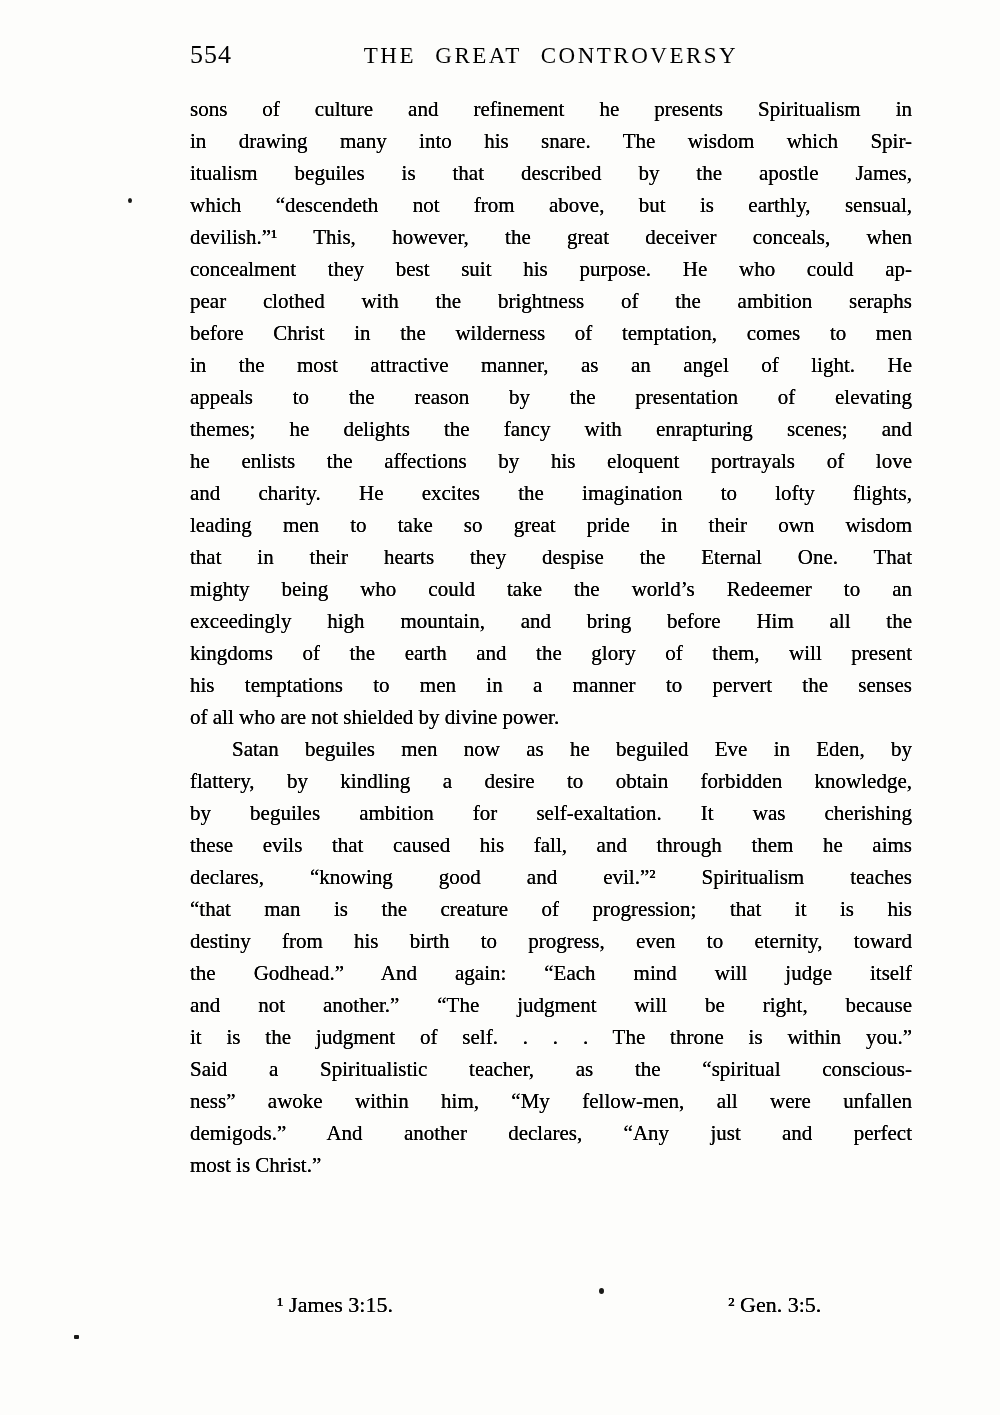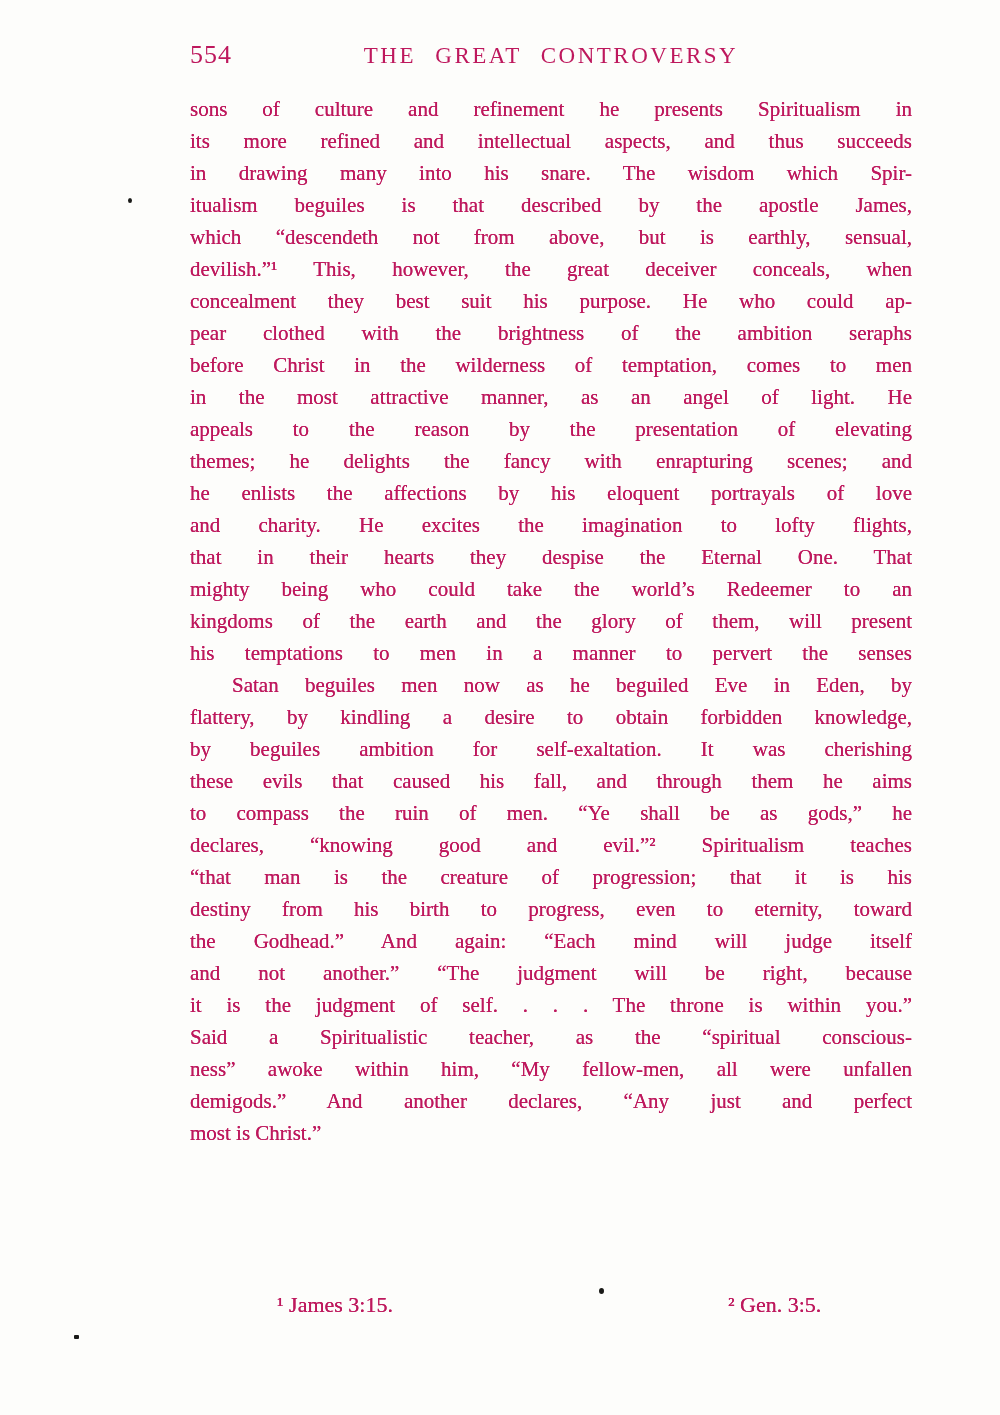--- a/index.html
+++ b/index.html
@@ -8,21 +8,21 @@
     width: 1000px;
     height: 1415px;
     overflow: hidden;
     background: #ffffff;
   }
   .page {
     position: relative;
     width: 1000px;
     height: 1415px;
     background: #fdfdfb;
-    color: #be185d;
+    color: #000000;
     font-family: "Liberation Serif", "DejaVu Serif", serif;
   }
   
   .page-number {
     position: absolute;
     left: 190px;
     top: 40px;
     font-size: 26px;
     letter-spacing: 1px;
   }
@@ -81,44 +81,45 @@
 
 <div class="page">
 
   <span class="page-number">554</span>
 
   <span class="running-title">THE GREAT CONTROVERSY</span>
 
   <main class="body-text">
       <div class="paragraph">
         <div class="line">sons of culture and refinement he presents Spiritualism in</div>
-        <div class="line">its more refined and intellectual aspects, and thus succeeds</div>
         <div class="line">in drawing many into his snare. The wisdom which Spir-</div>
         <div class="line">itualism beguiles is that described by the apostle James,</div>
         <div class="line">which “descendeth not from above, but is earthly, sensual,</div>
         <div class="line">devilish.”¹ This, however, the great deceiver conceals, when</div>
         <div class="line">concealment they best suit his purpose. He who could ap-</div>
         <div class="line">pear clothed with the brightness of the ambition seraphs</div>
         <div class="line">before Christ in the wilderness of temptation, comes to men</div>
         <div class="line">in the most attractive manner, as an angel of light. He</div>
         <div class="line">appeals to the reason by the presentation of elevating</div>
         <div class="line">themes; he delights the fancy with enrapturing scenes; and</div>
         <div class="line">he enlists the affections by his eloquent portrayals of love</div>
         <div class="line">and charity. He excites the imagination to lofty flights,</div>
+        <div class="line">leading men to take so great pride in their own wisdom</div>
         <div class="line">that in their hearts they despise the Eternal One. That</div>
         <div class="line">mighty being who could take the world’s Redeemer to an</div>
+        <div class="line">exceedingly high mountain, and bring before Him all the</div>
         <div class="line">kingdoms of the earth and the glory of them, will present</div>
         <div class="line">his temptations to men in a manner to pervert the senses</div>
+        <div class="line flush">of all who are not shielded by divine power.</div>
       </div>
       <div class="paragraph">
         <div class="line indent-first">Satan beguiles men now as he beguiled Eve in Eden, by</div>
         <div class="line">flattery, by kindling a desire to obtain forbidden knowledge,</div>
         <div class="line">by beguiles ambition for self-exaltation. It was cherishing</div>
         <div class="line">these evils that caused his fall, and through them he aims</div>
-        <div class="line">to compass the ruin of men. “Ye shall be as gods,” he</div>
         <div class="line">declares, “knowing good and evil.”² Spiritualism teaches</div>
         <div class="line">“that man is the creature of progression; that it is his</div>
         <div class="line">destiny from his birth to progress, even to eternity, toward</div>
         <div class="line">the Godhead.” And again: “Each mind will judge itself</div>
         <div class="line">and not another.” “The judgment will be right, because</div>
         <div class="line">it is the judgment of self. . . . The throne is within you.”</div>
         <div class="line">Said a Spiritualistic teacher, as the “spiritual conscious-</div>
         <div class="line">ness” awoke within him, “My fellow-men, all were unfallen</div>
         <div class="line">demigods.” And another declares, “Any just and perfect</div>
         <div class="line flush">most is Christ.”</div>

